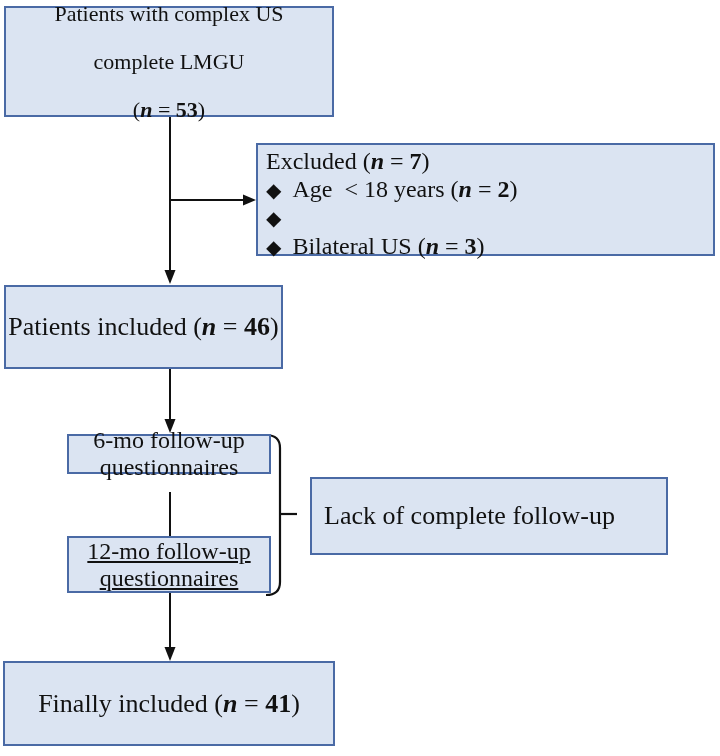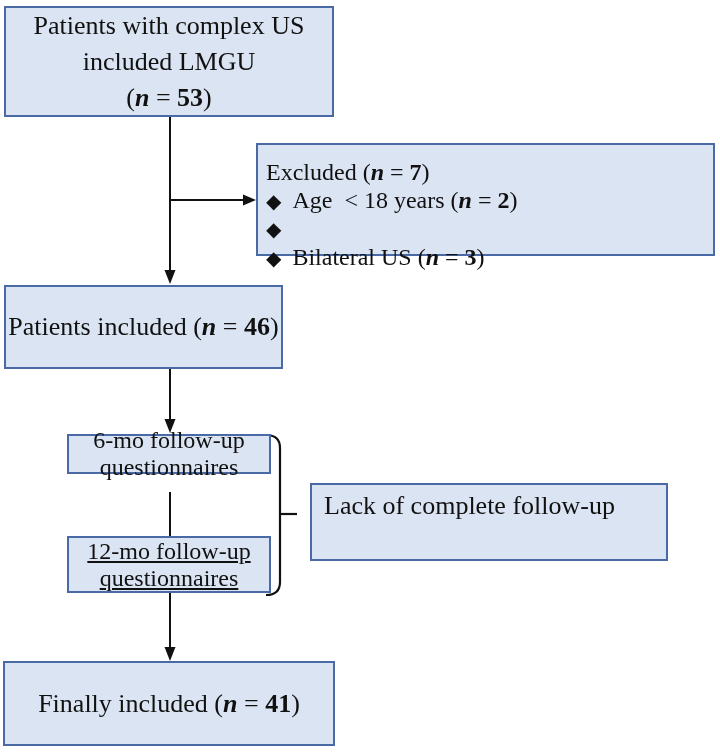--- a/index.html
+++ b/index.html
@@ -29,26 +29,26 @@
     background: #dbe4f2;
     border: 2px solid #4a6aa5;
   }
   .box-center {
     display: flex;
     flex-direction: column;
     justify-content: center;
     align-items: center;
     text-align: center;
   }
-  .box-top      { left: 4px;   top: 6px;   width: 330px; height: 111px; font-size: 26px; line-height: 36px; }
-  .box-excluded { left: 256px; top: 143px; width: 459px; height: 113px; font-size: 24px; line-height: 28px; padding: 13px 8px; }
+  .box-top      { left: 4px;   top: 6px;   width: 330px; height: 111px; font-size: 22px; line-height: 36px; gap: 12px; }
+  .box-excluded { left: 256px; top: 143px; width: 459px; height: 113px; font-size: 24px; line-height: 28px; padding: 2px 8px; }
   .box-included { left: 4px;   top: 285px; width: 279px; height: 84px;  font-size: 26px; }
   .box-6mo      { left: 67px;  top: 434px; width: 204px; height: 40px;  font-size: 24px; line-height: 27px; }
   .box-12mo     { left: 67px;  top: 536px; width: 204px; height: 57px;  font-size: 24px; line-height: 27px; text-decoration: underline; }
-  .box-lack     { left: 310px; top: 477px; width: 358px; height: 78px;  font-size: 26px; line-height: 34px; padding: 4px 12px; display: flex; flex-direction: column; justify-content: flex-start; margin-top: 6px; }
+  .box-lack     { left: 310px; top: 477px; width: 358px; height: 78px;  font-size: 26px; line-height: 34px; padding: 4px 12px; display: flex; flex-direction: column; justify-content: center; }
   .box-final    { left: 3px;   top: 661px; width: 332px; height: 85px;  font-size: 26px; }
   .bullet-row {
     display: flex;
     align-items: baseline;
   }
   .bullet-glyph {
     font-family: "DejaVu Sans", sans-serif;
     font-size: 20px;
     margin-right: 11px;
     flex: 0 0 auto;
@@ -78,21 +78,21 @@
 
     <line x1="170" y1="593" x2="170" y2="649" stroke="#111111" stroke-width="2"></line>
     <polygon points="170,661 164.5,647 175.5,647" fill="#111111"></polygon>
 
     <path d="M 266,435 Q 280,435 280,448 L 280,582 Q 280,595 266,595" fill="none" stroke="#111111" stroke-width="2.2"></path>
     <line x1="280" y1="514" x2="297" y2="514" stroke="#111111" stroke-width="2.2"></line>
   </svg>
 
   <div class="box box-top box-center">
     <div class="line-block"><span class="seg">Patients with complex US</span></div>
-    <div class="line-block"><span class="seg">included LMGU</span></div>
+    <div class="line-block"><span class="seg">complete LMGU</span></div>
     <div class="line-block"><span class="seg">(</span><span class="seg seg-b seg-i">n</span><span class="seg"> = </span><span class="seg seg-b">53</span><span class="seg">)</span></div>
   </div>
 
   <div class="box box-excluded">
     <div class="line-block"><span class="seg">Excluded (</span><span class="seg seg-b seg-i">n</span><span class="seg"> = </span><span class="seg seg-b">7</span><span class="seg">)</span></div>
     <div class="bullet-row">
       <span class="bullet-glyph">◆</span>
       <span class="line-block"><span class="seg">Age  &lt; 18 years (</span><span class="seg seg-b seg-i">n</span><span class="seg"> = </span><span class="seg seg-b">2</span><span class="seg">)</span></span>
     </div>
     <div class="bullet-row">

